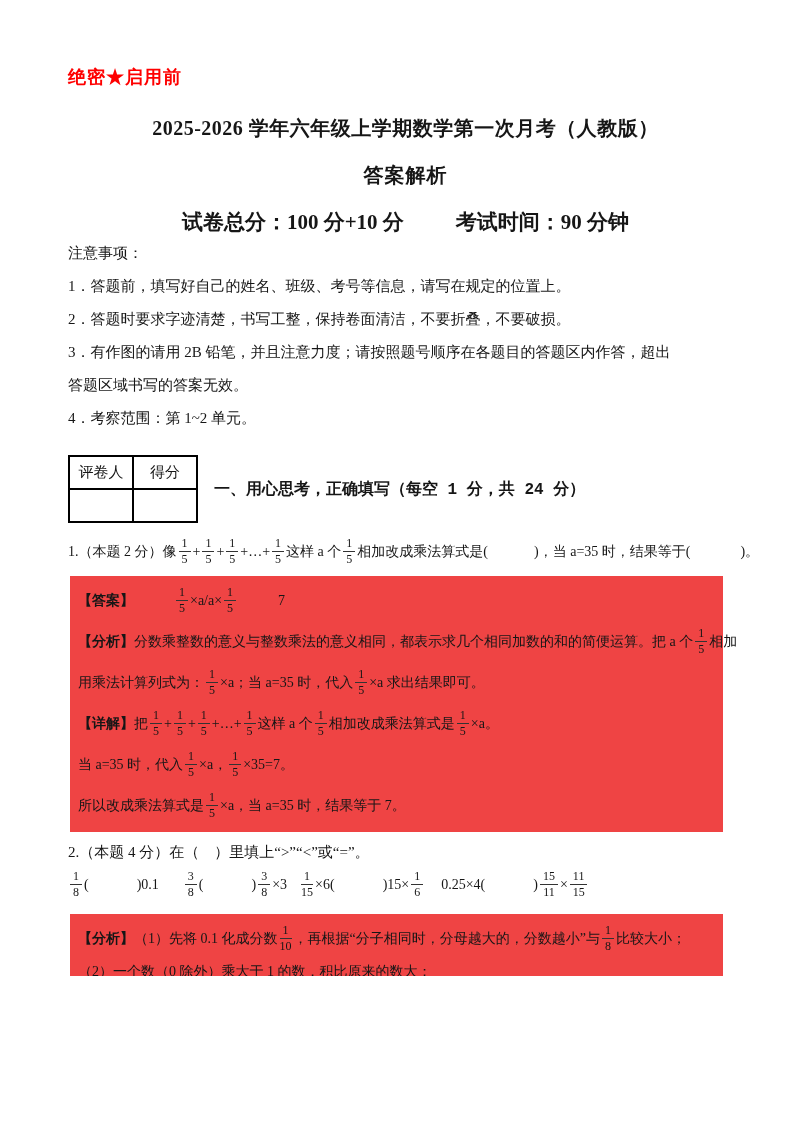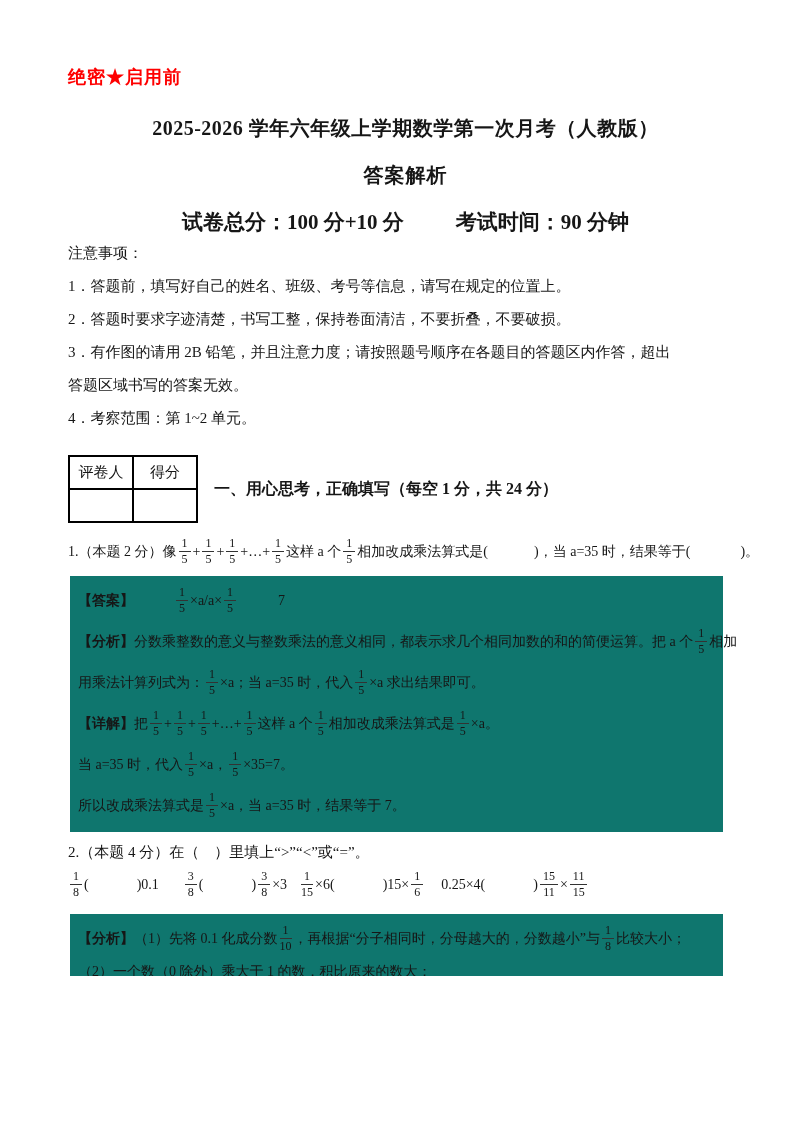--- a/index.html
+++ b/index.html
@@ -14,34 +14,34 @@
     color:#161616;
     font-size:14px;
     overflow:hidden;
   }
   .security { font-size:18px; font-weight:bold; color:#fe0000; letter-spacing:1px; }
   .title { margin:26px 0 0 0; text-align:center; font-size:20px; font-weight:bold; letter-spacing:0.5px; }
   .subtitle { margin:20px 0 0 0; text-align:center; font-size:20px; font-weight:bold; letter-spacing:1px; }
   .scoreline { margin-top:19px; display:flex; justify-content:center; gap:52px; font-size:21px; font-weight:bold; }
   .notes { margin-top:1px; }
   .notes .nline { line-height:33px; font-size:15px; white-space:nowrap; }
-  .table-row { margin-top:20px; display:flex; align-items:center; }
+  .table-row { margin-top:20px; display:flex; align-items:center;font-family:Liberation Mono, monospace; }
   table.grader { border-collapse:collapse; }
   table.grader td {
     border:2px solid #000;
     width:58px; height:31px;
     text-align:center; vertical-align:middle;
     font-size:15px; padding:0 2px;
   }
   .section-heading { margin-left:16px; font-size:16px; font-weight:bold; }
   .frac-row { line-height:41px; white-space:nowrap; }
   .row-plain { line-height:26px; white-space:nowrap; }
   .stem1 { margin-top:8px; }
   .answer-box {
-    background:#0f766e;
+    background:#ef4444;
     width:653px; box-sizing:border-box;
     margin-left:2px; padding:4px 8px 6px 8px;
   }
   .box1 { margin-top:4px; }
   .q2 { margin-top:8px; }
   .q2stem { line-height:24px; font-size:15px; }
   .box2 { margin-top:9px; }
   .lbl { font-weight:bold; }
   .frac {
     display:inline-block; vertical-align:middle;

